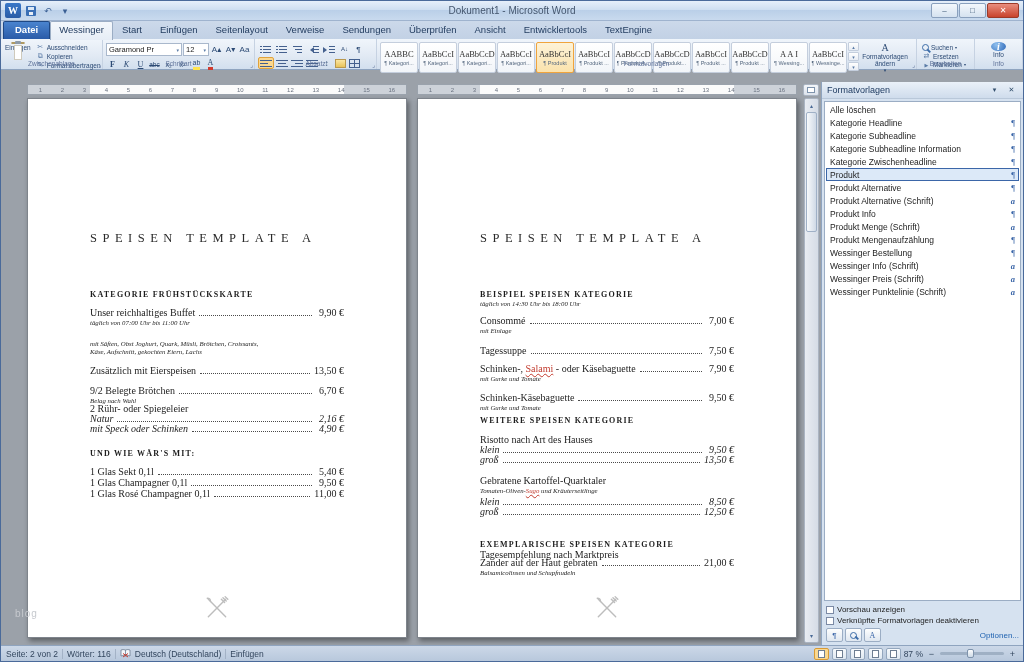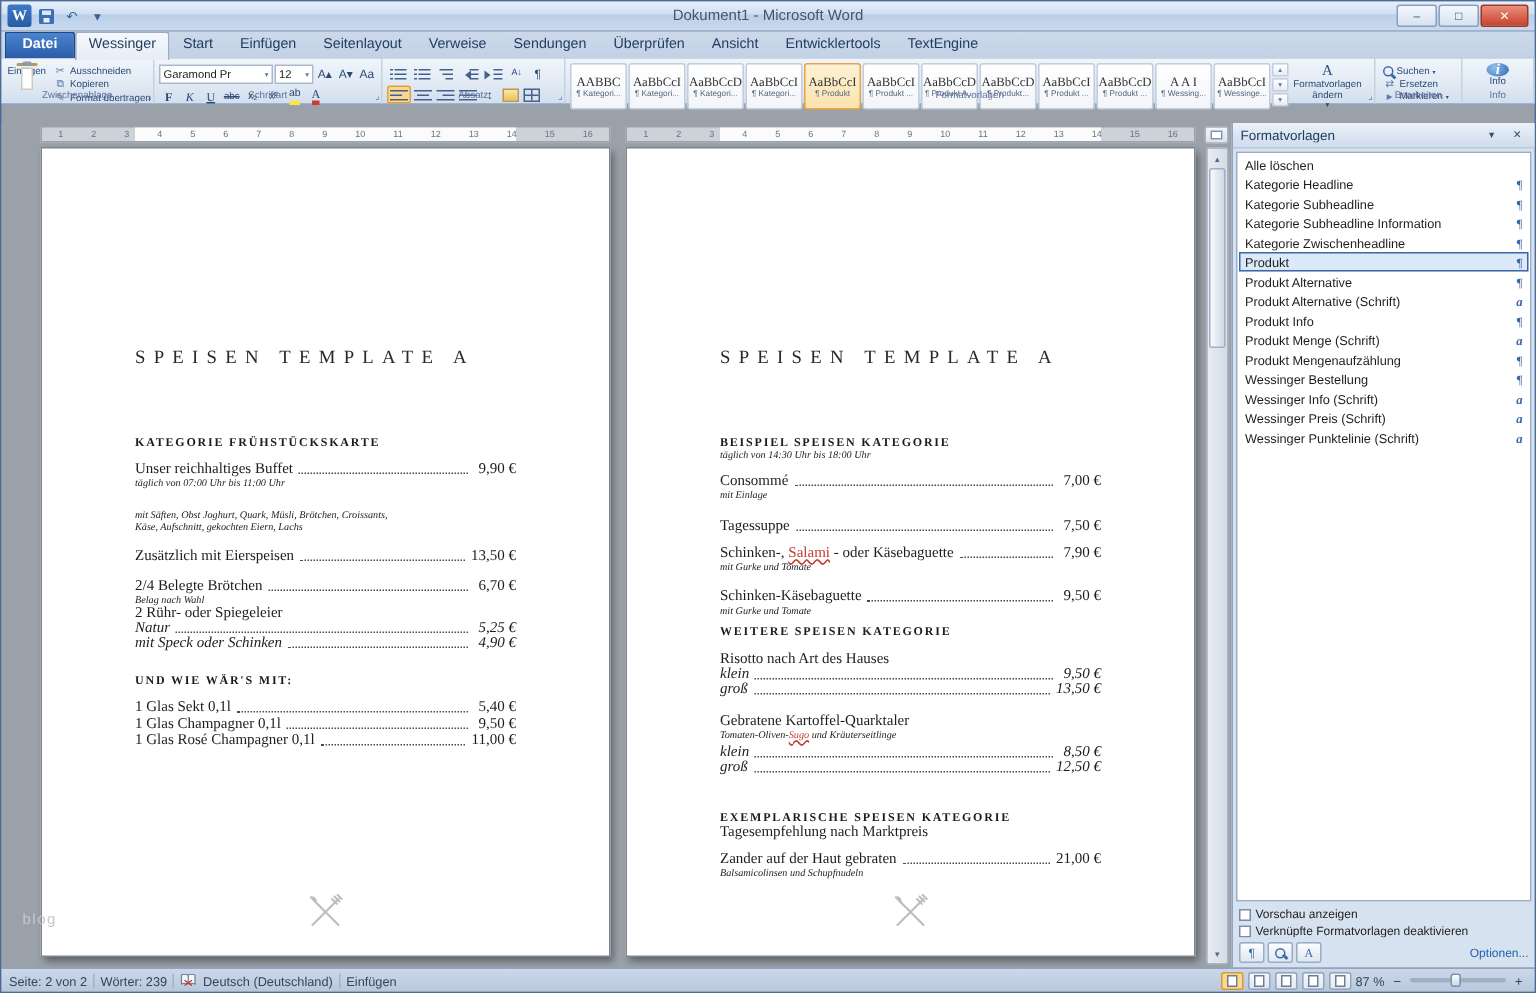--- a/index.html
+++ b/index.html
@@ -390,32 +390,32 @@
           </div>
         <div class="msub">täglich von 07:00 Uhr bis 11:00 Uhr</div>
         <div class="msub" style="margin-top:12px">mit Säften, Obst Joghurt, Quark, Müsli, Brötchen, Croissants,</div>
         <div class="msub" style="margin-top:0">Käse, Aufschnitt, gekochten Eiern, Lachs</div>
         <div class="mi" style="margin-top:10px">
             <span class="nm">Zusätzlich mit Eierspeisen</span>
             <span class="ld"></span>
             <span class="pr">13,50 €</span>
           </div>
         <div class="mi" style="margin-top:12px">
-            <span class="nm">2/4 Belegte Brötchen</span>
+            <span class="nm">9/2 Belegte Brötchen</span>
             <span class="ld"></span>
             <span class="pr">6,70 €</span>
           </div>
         <div class="msub">Belag nach Wahl</div>
         <div class="mi" style="margin-top:0">
             <span class="nm">2 Rühr- oder Spiegeleier</span>
           </div>
         <div class="mi it" style="margin-top:2px">
             <span class="nm">Natur</span>
             <span class="ld"></span>
-            <span class="pr">5,25 €</span>
+            <span class="pr">2,16 €</span>
           </div>
         <div class="mi it" style="margin-top:2px">
             <span class="nm">mit Speck oder Schinken</span>
             <span class="ld"></span>
             <span class="pr">4,90 €</span>
           </div>
         <div class="mh" style="margin-top:16px">UND WIE WÄR'S MIT:</div>
         <div class="mi" style="margin-top:10px">
             <span class="nm">1 Glas Sekt  0,1l</span>
             <span class="ld"></span>
@@ -495,21 +495,21 @@
           </div>
         <div class="mi it" style="margin-top:2px">
             <span class="nm">groß</span>
             <span class="ld"></span>
             <span class="pr">12,50 €</span>
           </div>
         <div class="mh" style="margin-top:24px">EXEMPLARISCHE SPEISEN KATEGORIE</div>
         <div class="mi" style="margin-top:2px">
             <span class="nm">Tagesempfehlung nach Marktpreis</span>
           </div>
-        <div class="mi" style="margin-top:10px">
+        <div class="mi" style="">
             <span class="nm">Zander auf der Haut gebraten</span>
             <span class="ld"></span>
             <span class="pr">21,00 €</span>
           </div>
         <div class="msub">Balsamicolinsen und Schupfnudeln</div>
         <div class="cutlery">
           <svg width="26" height="26" viewBox="0 0 24 24" fill="none" stroke="#bdbdbd" stroke-width="1.3" stroke-linecap="round">
             <path d="M4 4 L20 20"></path>
               <path d="M20 4 L4 20"></path>
             <path d="M17.5 2.5 L20.5 5.5 M19.5 1.5 L22 4 M16 4 L19 7"></path>
@@ -615,21 +615,21 @@
           </div>
         <div class="fbtn srf">A</div>
         <span class="options">Optionen...</span>
       </div>
     </div>
   </div>
 
   <div class="status">
     <span>Seite: 2 von 2</span>
     <span class="sep"></span>
-    <span>Wörter: 239</span>
+    <span>Wörter: 116</span>
     <span class="sep"></span>
     <span class="bookic">
       <svg width="11" height="9" viewBox="0 0 11 9">
           <path d="M1 1 Q3 0 5.5 1 Q8 0 10 1 L10 7 Q8 6 5.5 7 Q3 6 1 7 Z" fill="#f4f7fa" stroke="#6e7e92" stroke-width="0.8"></path>
           <path d="M5.5 1 L5.5 7" stroke="#6e7e92" stroke-width="0.8"></path>
           <path d="M3 8 L8 4.5 M3 4.5 L8 8" stroke="#c23b2e" stroke-width="1"></path>
         </svg>
     </span>
     <span>Deutsch (Deutschland)</span>
     <span class="sep"></span>

